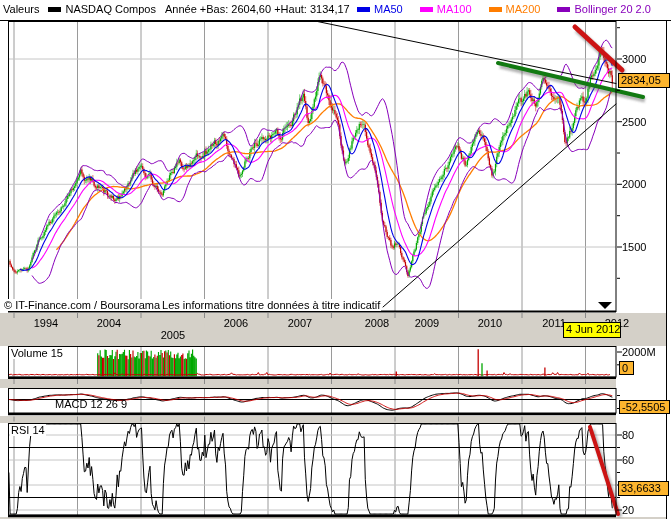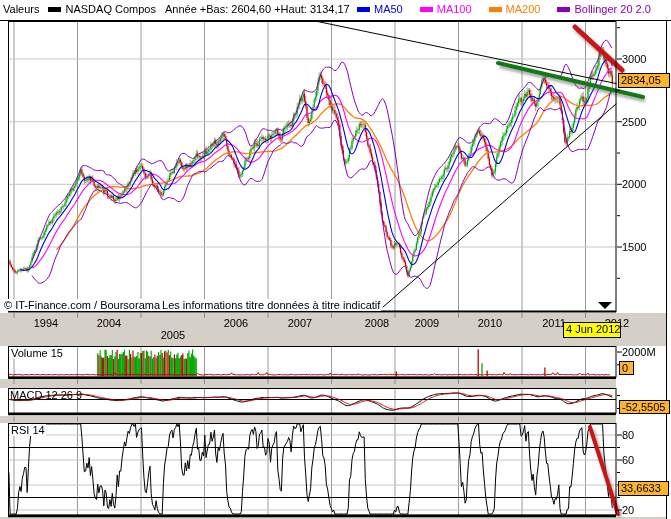--- a/index.html
+++ b/index.html
@@ -215,21 +215,21 @@
         <i class="sw" style="background-color: rgb(136, 0, 187);"></i>
         <span style="color: rgb(136, 0, 187);">Bollinger 20 2.0</span>
       </span>
     </div>
   </div>
 
   <div class="lbl" style="left:3px;top:299px;">
     <span class="onwhite">© IT-Finance.com / Boursorama</span><span class="onwhite">Les informations titre données à titre indicatif</span>
   </div>
   <div class="lbl onwhite" style="left:10px;top:347px;">Volume 15</div>
-  <div class="lbl" style="left:10px;top:389px;">MACD 12 26 9</div>
+  <div class="lbl" style="left:10px;top:398px;padding-left:45px;">MACD 12 26 9</div>
   <div class="lbl onwhite" style="left:10px;top:424px;">RSI 14</div>
 
   <div class="ytick" style="top:346px;">2000M</div>
 
   <div class="vbox" style="left:618px;top:73px;width:46px;height:13px;">2834,05</div>
   <div class="vbox" id="date-box" style="left:563px;top:322px;width:52px;height:14px;">4 Jun 2012</div>
   <div class="vbox" style="left:619px;top:361px;width:9px;height:12px;">0</div>
   <div class="vbox" style="left:619px;top:400px;width:45px;height:12px;">-52,5505</div>
   <div class="vbox" style="left:618px;top:481px;width:45px;height:13px;">33,6633</div>
 

